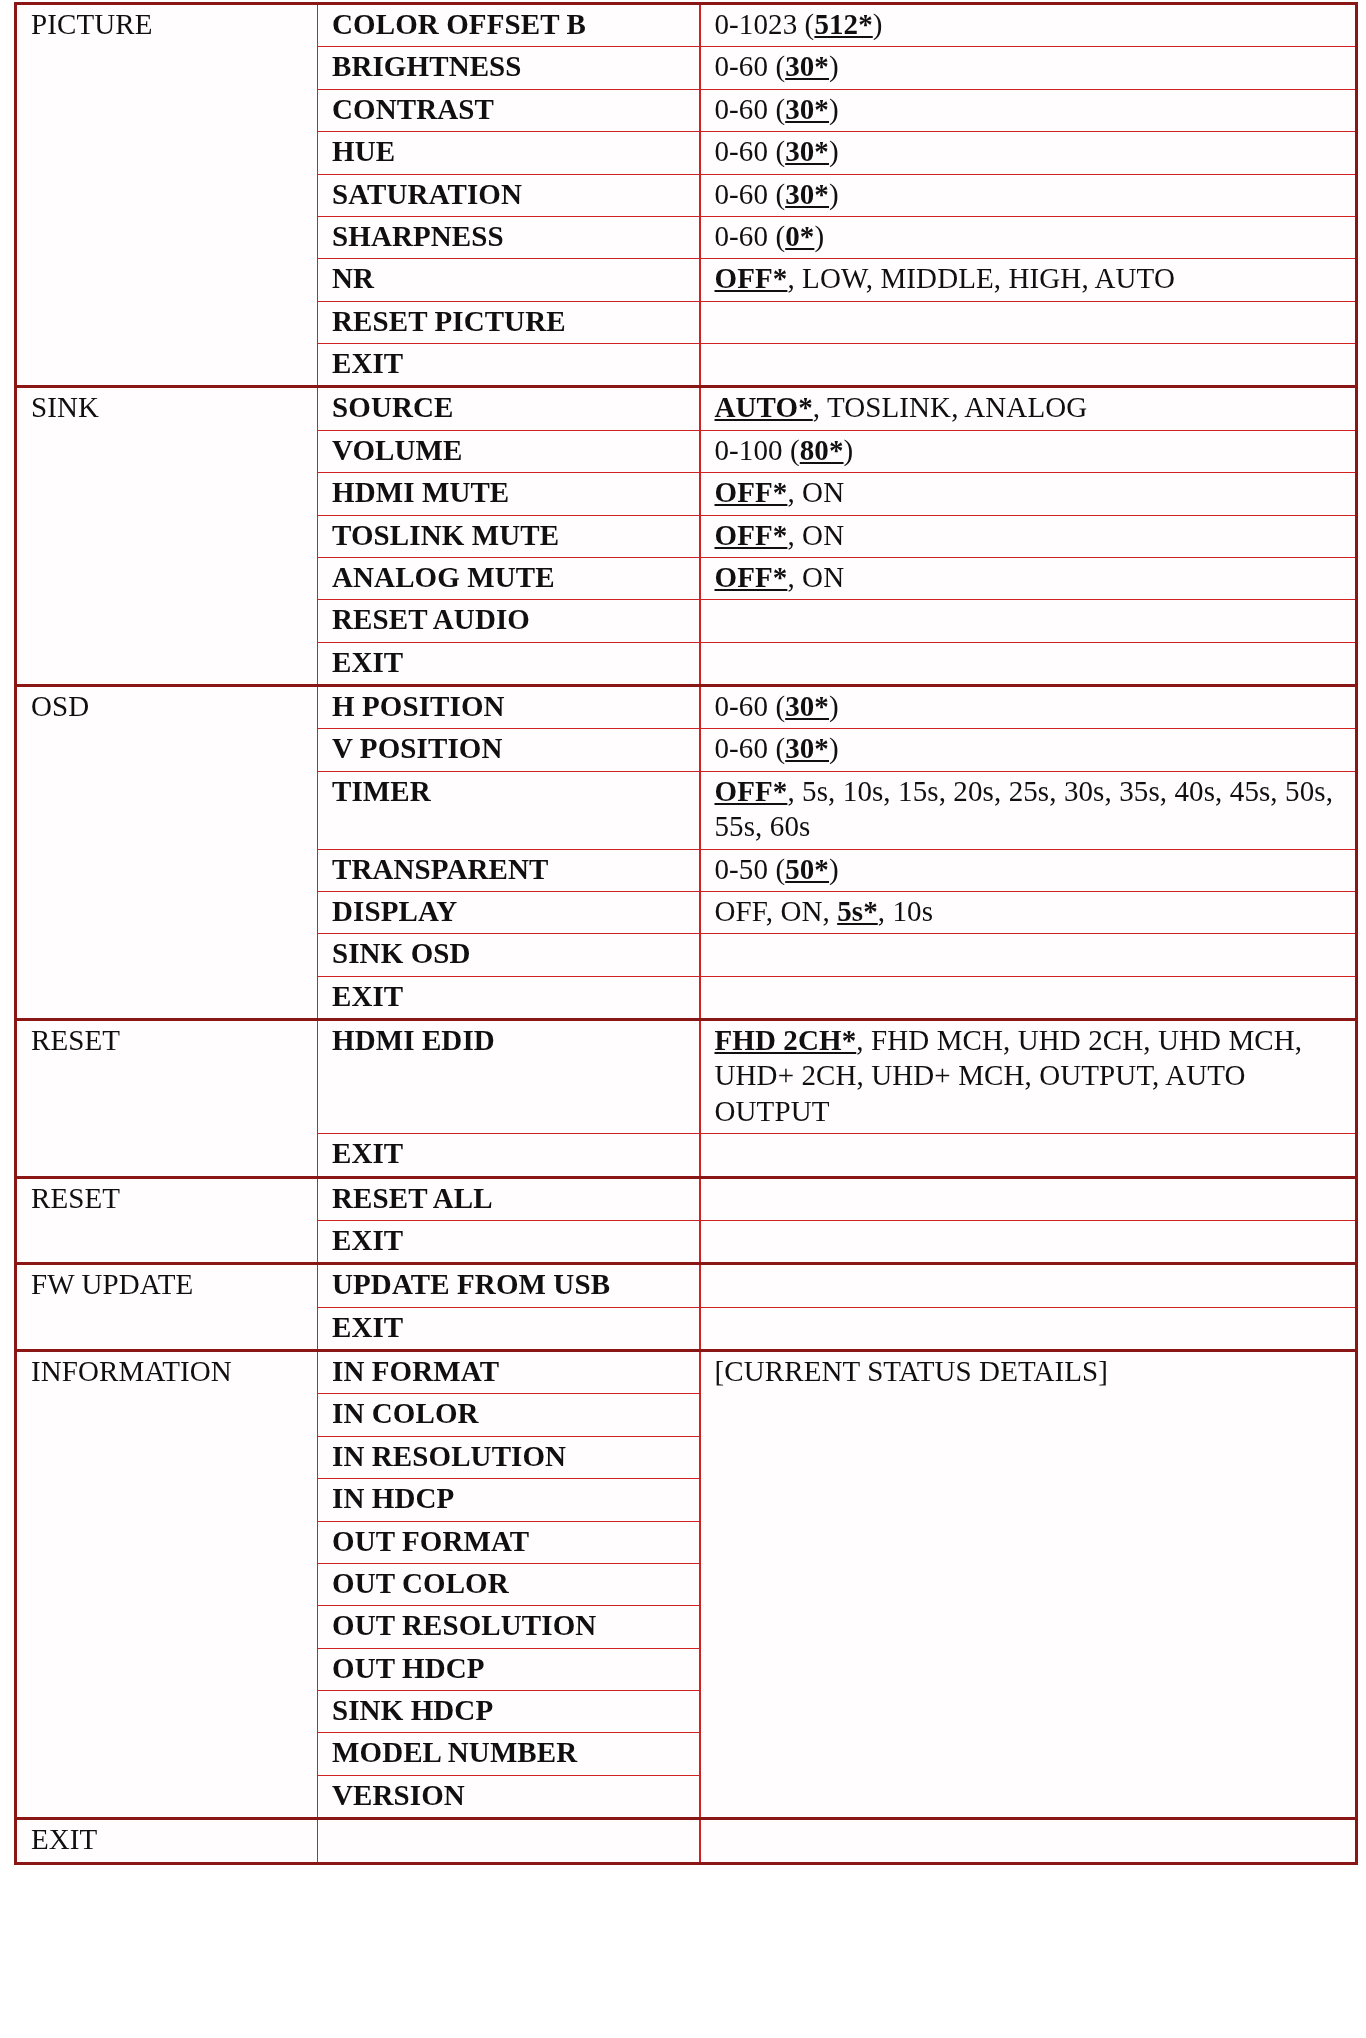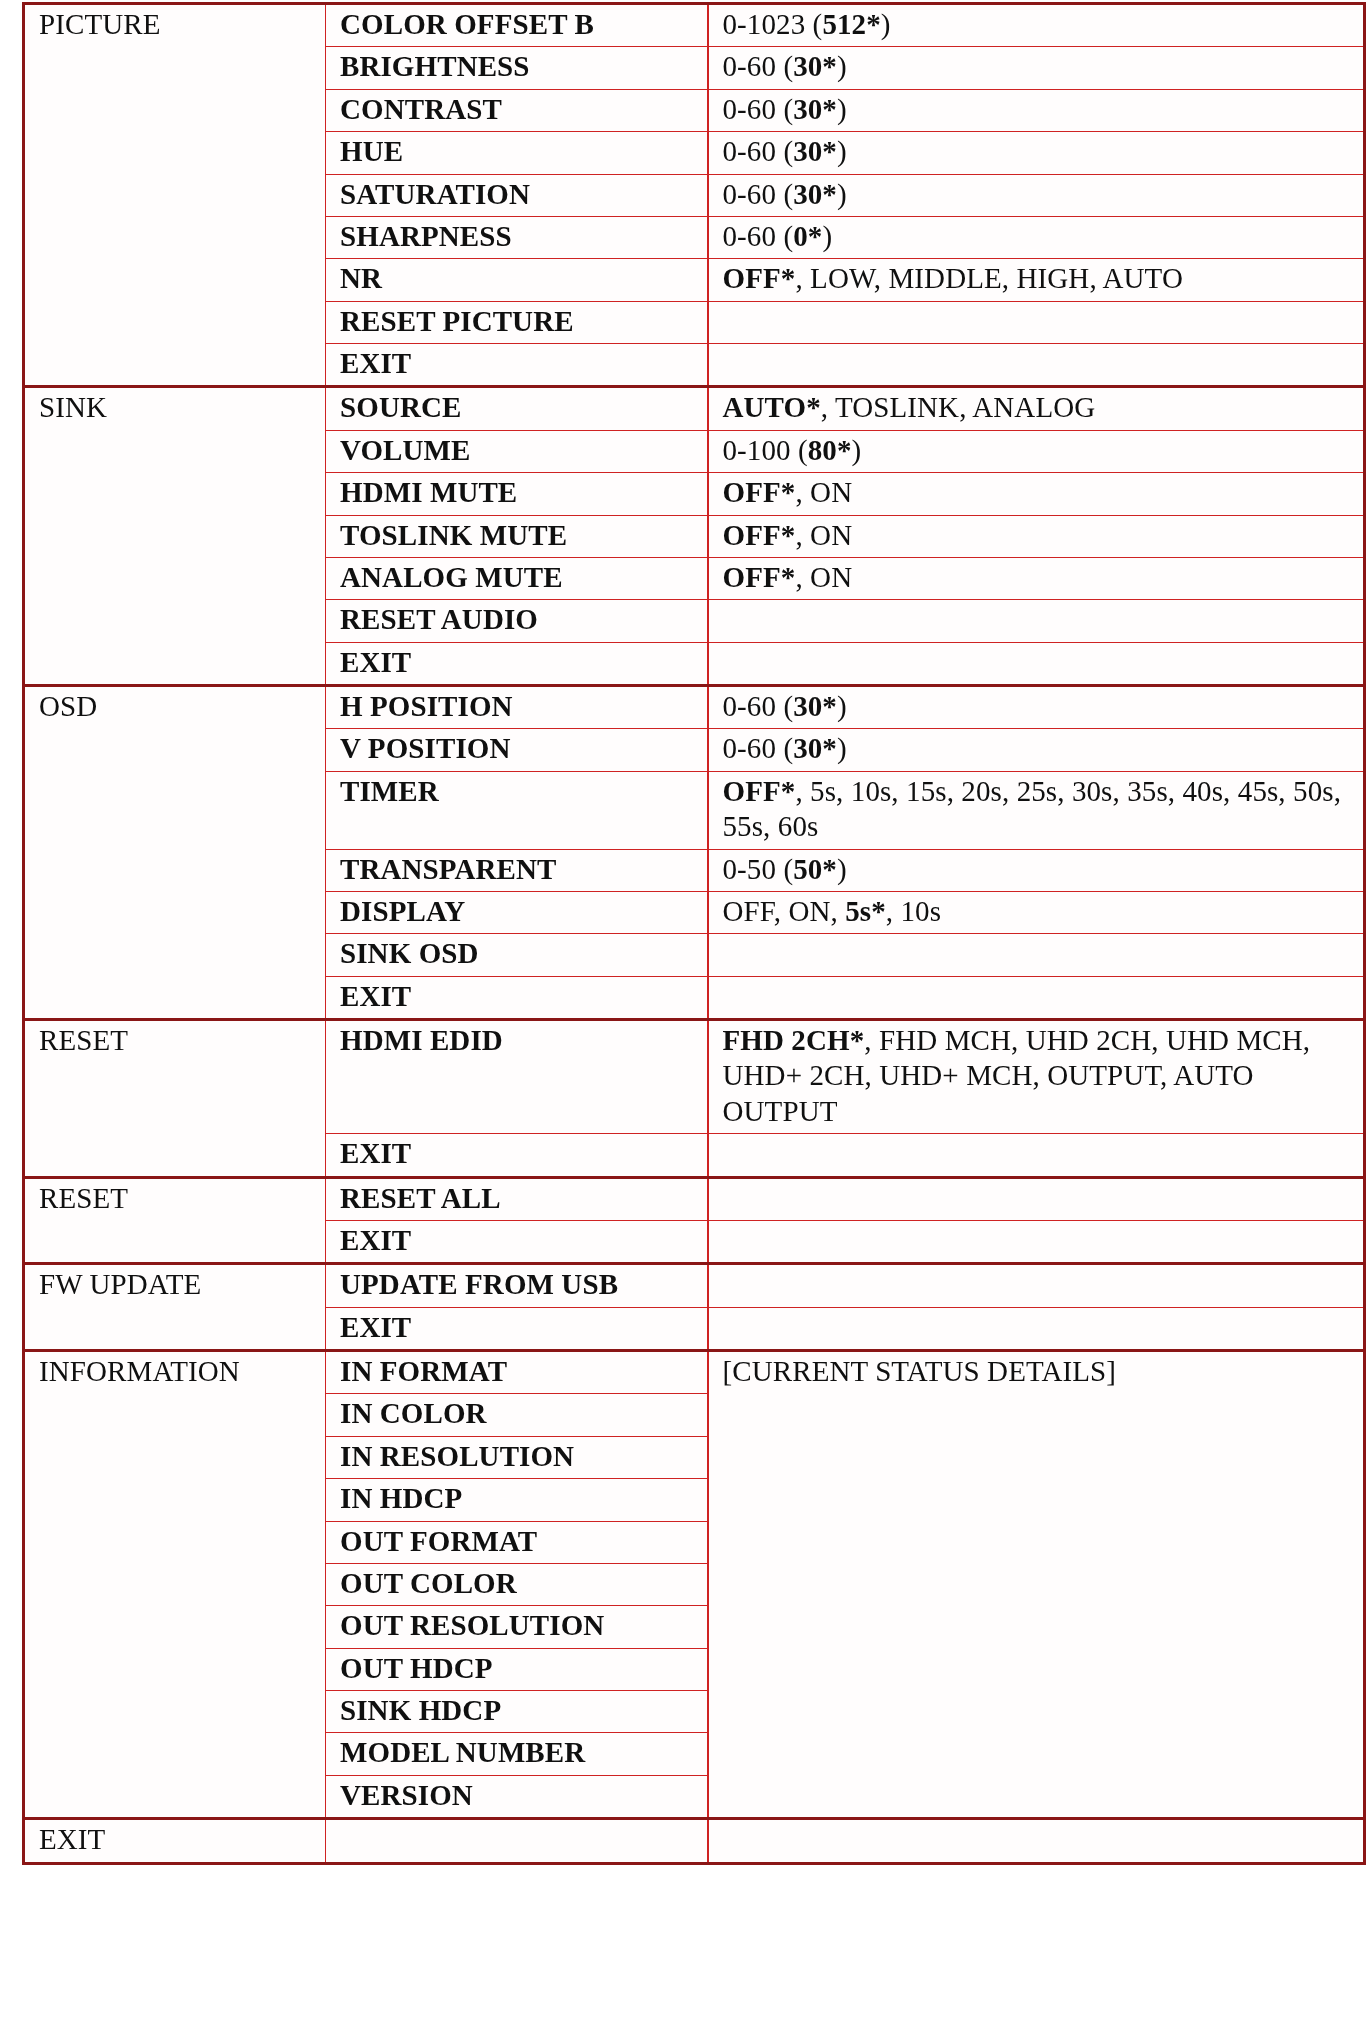--- a/index.html
+++ b/index.html
@@ -14,21 +14,20 @@
     color: #0b0b0b;
     overflow: hidden;
   }
 
   #sheet {
     position: absolute;
     left: 0;
     top: 0;
     width: 1252px;
     height: 2038px;
-    margin-left: 8px;
   }
 
   table.menu-table {
     position: absolute;
     left: 14px;
     top: 2px;
     width: 1341px;
     border-collapse: collapse;
     table-layout: fixed;
   }
@@ -56,21 +55,21 @@
   
   col.c1 { width: 302px; }
   col.c2 { width: 382px; }
   col.c3 { width: 657px; }
 
   td.cat {
     border-right: 2px solid #cf2222;
   }
   td.val { padding-left: 16px; padding-right: 8px; }
 
-  b, strong { font-weight: bold; }
+  b, strong { font-weight: bold; text-decoration: underline; }
 </style>
 </head>
 <body>
 
 <div id="sheet">
   <table class="menu-table" id="menu-table">
     <colgroup>
       <col class="c1">
         <col class="c2">
         <col class="c3">

